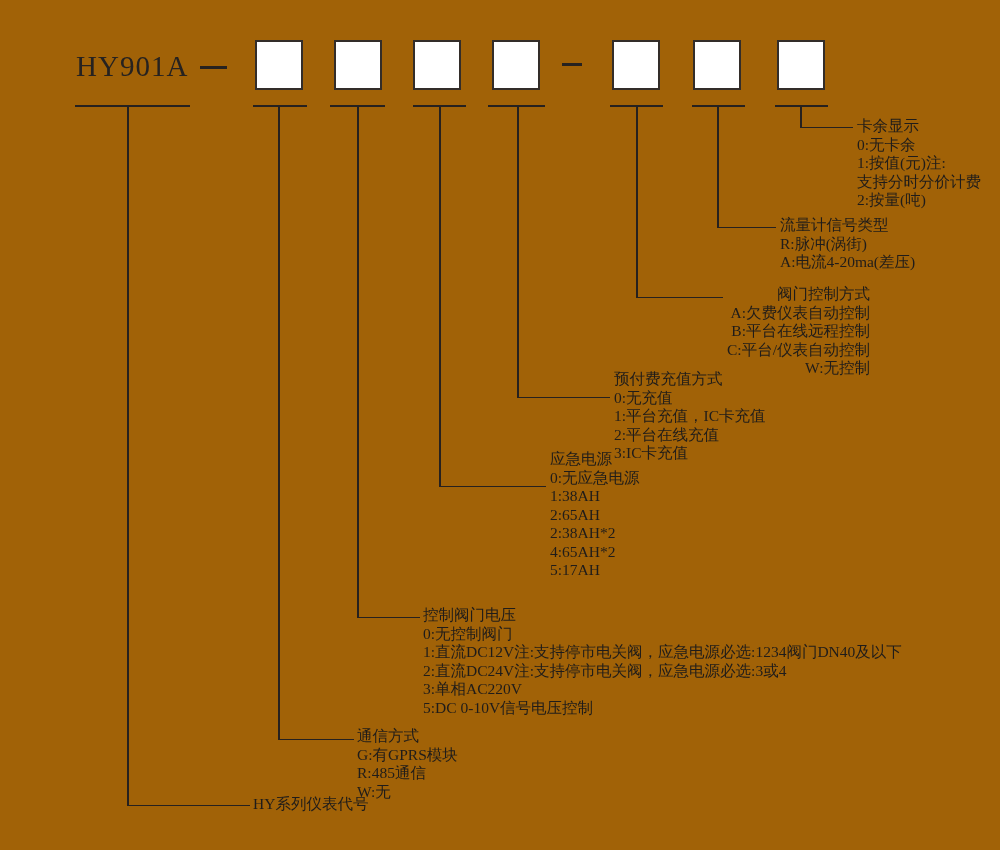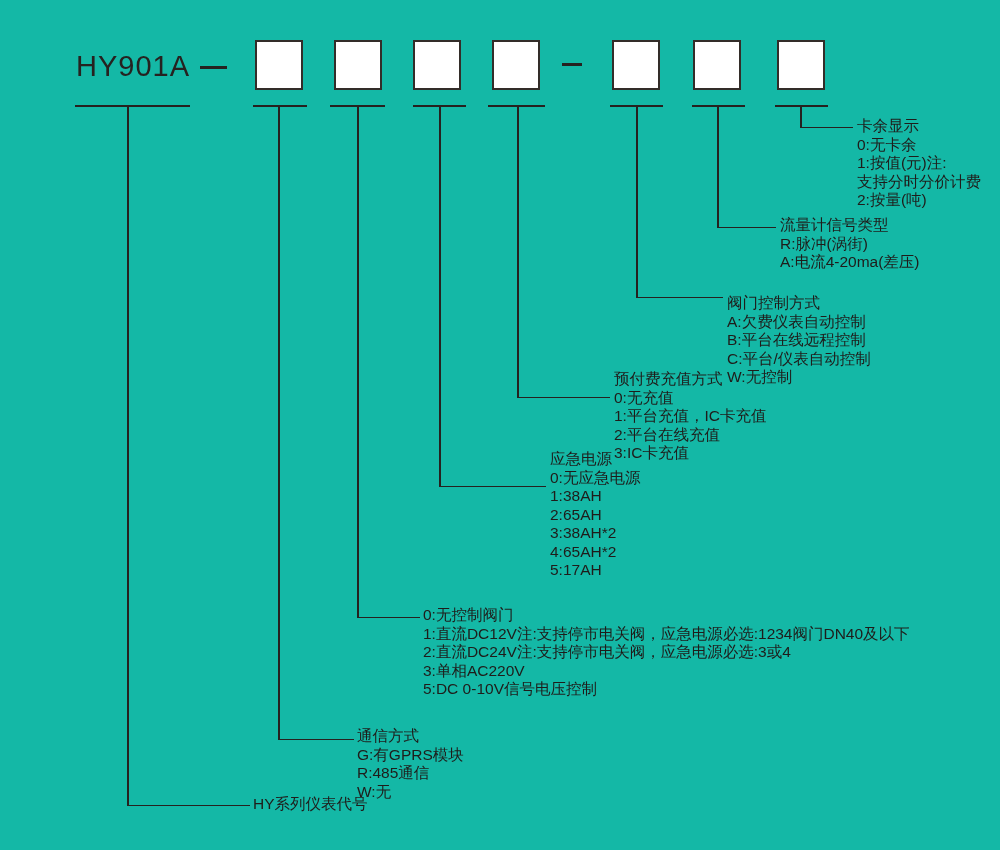--- a/index.html
+++ b/index.html
@@ -1,18 +1,18 @@
 <!DOCTYPE html>
 <html><head>
 <meta charset="utf-8">
 <style>
   html,body{margin:0;padding:0;background:#ffffff;}
   .canvas{
-    position:relative;width:1000px;height:850px;background:#14b8a6;overflow:hidden;
-    font-family:Liberation Sans, sans-serif;color:#1f1c1a;
+    position:relative;width:1000px;height:850px;background:#a16207;overflow:hidden;
+    font-family:Liberation Serif, serif;color:#1f1c1a;
   }
   .model-code{
     position:absolute;left:76px;top:50px;font-size:29px;letter-spacing:1px;
     white-space:nowrap;color:#262220;
   }
   .hyphen{position:absolute;height:3px;background:#262220;}
   .code-box{
     position:absolute;top:40px;width:48px;height:50px;box-sizing:border-box;
     border:2px solid #332d29;background:#ffffff;
   }
@@ -74,47 +74,48 @@
     <div class="line">支持分时分价计费</div>
     <div class="line">2:按量(吨)</div>
   </div>
 
   <div class="seg" style="left:780px;top:216px;">
     <div class="line">流量计信号类型</div>
     <div class="line">R:脉冲(涡街)</div>
     <div class="line">A:电流4-20ma(差压)</div>
   </div>
 
-  <div class="seg" style="left:727px;top:294px;">
+  <div class="seg" style="left:727px;top:285px;text-align:right;">
     <div class="line">阀门控制方式</div>
     <div class="line">A:欠费仪表自动控制</div>
     <div class="line">B:平台在线远程控制</div>
     <div class="line">C:平台/仪表自动控制</div>
     <div class="line">W:无控制</div>
   </div>
 
   <div class="seg" style="left:614px;top:370px;">
     <div class="line">预付费充值方式</div>
     <div class="line">0:无充值</div>
     <div class="line">1:平台充值，IC卡充值</div>
     <div class="line">2:平台在线充值</div>
     <div class="line">3:IC卡充值</div>
   </div>
 
   <div class="seg" style="left:550px;top:450px;">
     <div class="line">应急电源</div>
     <div class="line">0:无应急电源</div>
     <div class="line">1:38AH</div>
     <div class="line">2:65AH</div>
-    <div class="line">3:38AH*2</div>
+    <div class="line">2:38AH*2</div>
     <div class="line">4:65AH*2</div>
     <div class="line">5:17AH</div>
   </div>
 
   <div class="seg" style="left:423px;top:606px;">
+    <div class="line">控制阀门电压</div>
     <div class="line">0:无控制阀门</div>
     <div class="line">1:直流DC12V注:支持停市电关阀，应急电源必选:1234阀门DN40及以下</div>
     <div class="line">2:直流DC24V注:支持停市电关阀，应急电源必选:3或4</div>
     <div class="line">3:单相AC220V</div>
     <div class="line">5:DC 0-10V信号电压控制</div>
   </div>
 
   <div class="seg" style="left:357px;top:727px;">
     <div class="line">通信方式</div>
     <div class="line">G:有GPRS模块</div>

